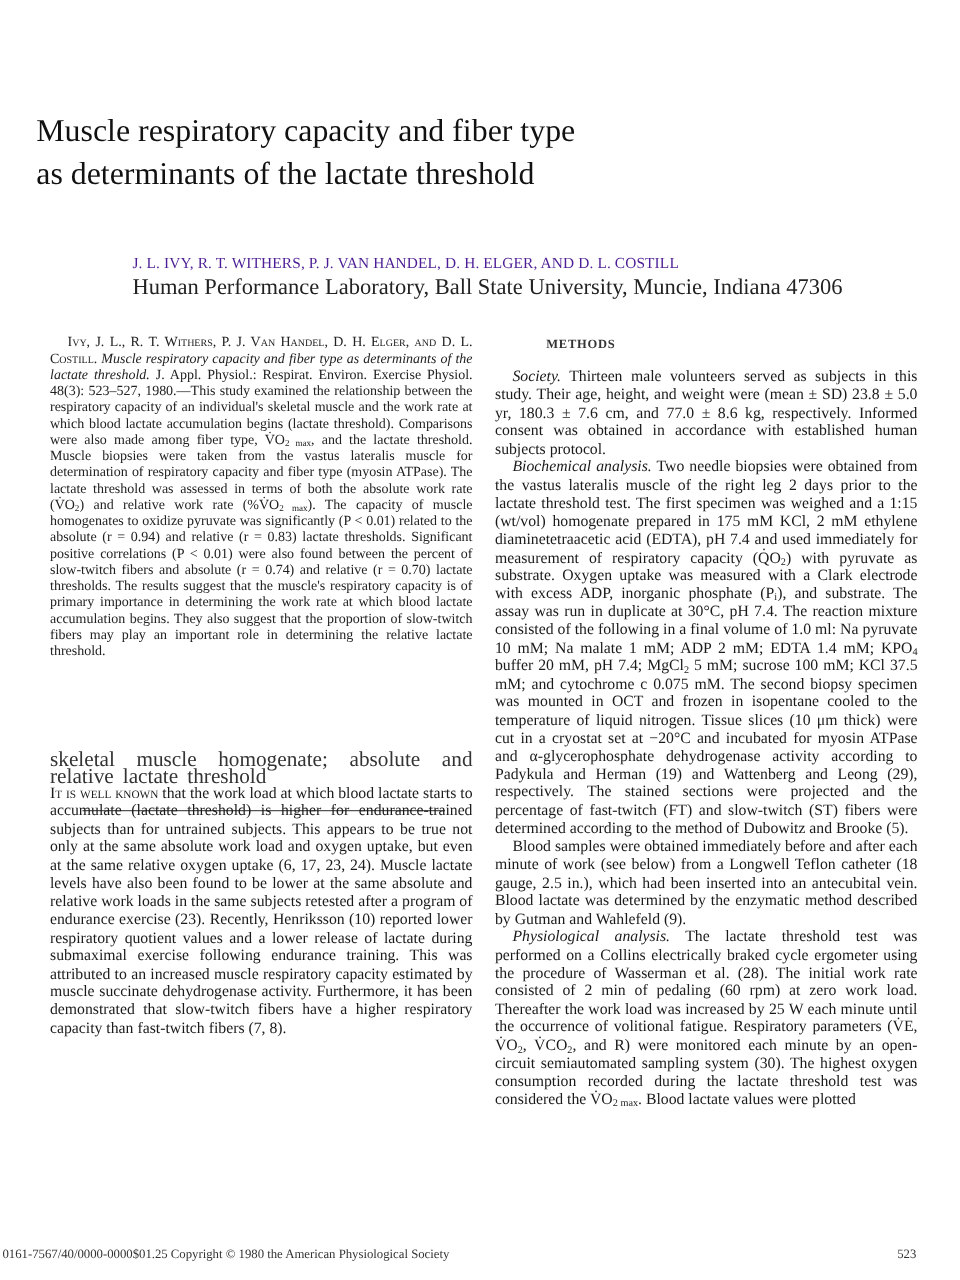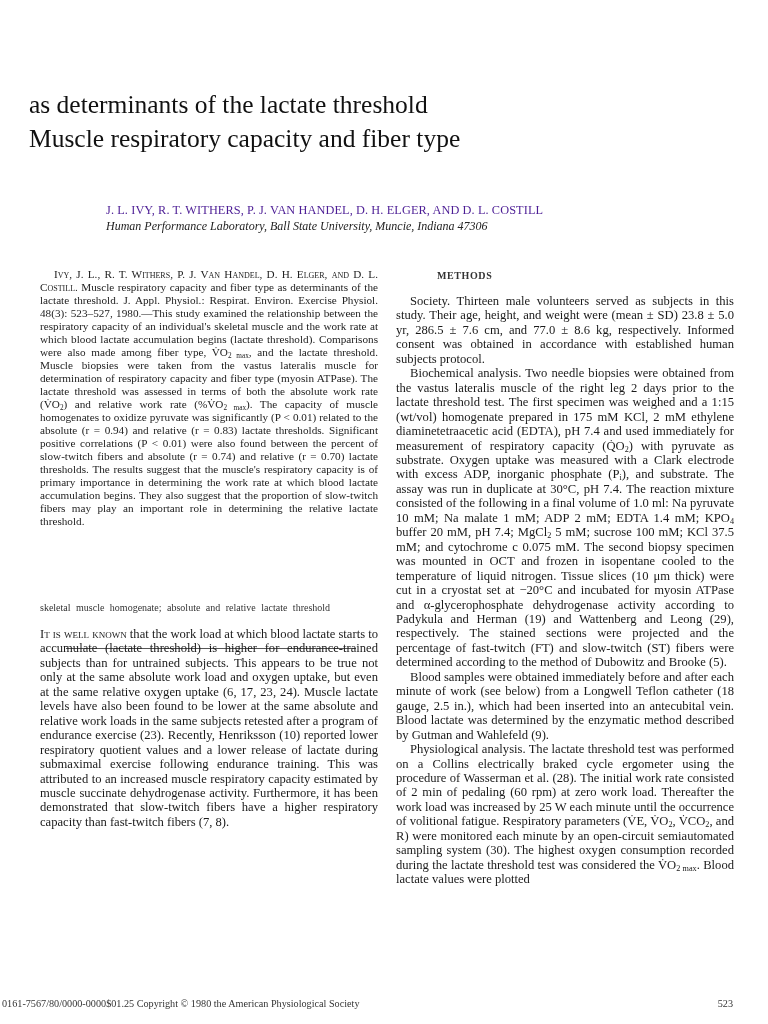--- a/index.html
+++ b/index.html
@@ -8,33 +8,33 @@
       font-family: "Liberation Serif", "DejaVu Serif", serif; color: #1a1a1a;
     }
     .title {
       position: absolute; left: 29px; top: 88px; width: 700px;
       font-size: 25.5px; line-height: 34px; font-weight: normal; margin: 0; color: #111;
     }
     .authors {
       position: absolute; left: 106px; top: 203px; font-size: 12.3px; letter-spacing: 0.1px; color: #4c1d95;
     }
     .affil {
-      position: absolute; left: 106px; top: 219px; font-size: 12px; font-style: italic; color: #222;
+      position: absolute; left: 106px; top: 219px; font-size: 18px; color: #222;
     }
     .col { position: absolute; text-align: justify; }
     .col-left { left: 40px; width: 338px; }
     .col-right { left: 396px; width: 338px; }
     .abstract {
       top: 268px; font-size: 11.2px; line-height: 13.0px; color: #222;
     }
     .abstract p { margin: 0; text-indent: 14px; }
     .sc { font-variant: small-caps; }
-    .it { }
+    .it { font-style: italic; }
     .keywords {
-      top: 601px; font-size: 10px; line-height: 13.2px; color: #333; word-spacing: 3px;
+      top: 601px; font-size: 17px; line-height: 13.2px; color: #333; word-spacing: 3px;
     }
     .rule {
       position: absolute; left: 66px; top: 648px; width: 290px; height: 0;
       border-top: 1px solid #555;
     }
     .body-text {
       font-size: 12.6px; line-height: 14.45px; color: #1a1a1a;
     }
     .body-text p { margin: 0; text-indent: 14px; }
     .body-text p.noindent { text-indent: 0; }
@@ -53,49 +53,49 @@
     .download {
       position: absolute; left: 0; top: 1008px; width: 768px; text-align: center;
       font-size: 9.6px; line-height: 11.5px; color: #333;
     }
     .download div { white-space: nowrap; margin-top: 44px; }
   </style>
 </head>
 <body>
 
 <h1 class="title">
+  <div>Muscle respiratory capacity and fiber type</div>
   <div>as determinants of the lactate threshold</div>
-  <div>Muscle respiratory capacity and fiber type</div>
 </h1>
 
 <div class="authors">J. L. IVY, R. T. WITHERS, P. J. VAN HANDEL, D. H. ELGER, AND D. L. COSTILL</div>
 <div class="affil">Human Performance Laboratory, Ball State University, Muncie, Indiana 47306</div>
 
 <div class="col col-left abstract">
   <p><span class="sc">Ivy, J. L., R. T. Withers, P. J. Van Handel, D. H. Elger, and D. L. Costill.</span> <span class="it">Muscle respiratory capacity and fiber type as determinants of the lactate threshold.</span> <span>J. Appl. Physiol.: Respirat. Environ. Exercise Physiol. 48(3): 523–527, 1980.—</span><span>This study examined the relationship between the respiratory capacity of an individual's skeletal muscle and the work rate at which blood lactate accumulation begins (lactate threshold). Comparisons were also made among fiber type, V̇O</span><sub>2 max</sub><span>, and the lactate threshold. Muscle biopsies were taken from the vastus lateralis muscle for determination of respiratory capacity and fiber type (myosin ATPase). The lactate threshold was assessed in terms of both the absolute work rate (V̇O</span><sub>2</sub><span>) and relative work rate (%V̇O</span><sub>2 max</sub><span>). The capacity of muscle homogenates to oxidize pyruvate was significantly (P &lt; 0.01) related to the absolute (r = 0.94) and relative (r = 0.83) lactate thresholds. Significant positive correlations (P &lt; 0.01) were also found between the percent of slow-twitch fibers and absolute (r = 0.74) and relative (r = 0.70) lactate thresholds. The results suggest that the muscle's respiratory capacity is of primary importance in determining the work rate at which blood lactate accumulation begins. They also suggest that the proportion of slow-twitch fibers may play an important role in determining the relative lactate threshold.</span></p>
 </div>
 
 <div class="col col-left keywords">skeletal muscle homogenate; absolute and relative lactate threshold</div>
 
 <div class="rule"></div>
 
 <div class="col col-left body-text intro">
   <p class="noindent"><span class="sc">It is well known</span><span> that the work load at which blood lactate starts to accumulate (lactate threshold) is higher for endurance-trained subjects than for untrained subjects. This appears to be true not only at the same absolute work load and oxygen uptake, but even at the same relative oxygen uptake (6, 17, 23, 24). Muscle lactate levels have also been found to be lower at the same absolute and relative work loads in the same subjects retested after a program of endurance exercise (23). Recently, Henriksson (10) reported lower respiratory quotient values and a lower release of lactate during submaximal exercise following endurance training. This was attributed to an increased muscle respiratory capacity estimated by muscle succinate dehydrogenase activity. Furthermore, it has been demonstrated that slow-twitch fibers have a higher respiratory capacity than fast-twitch fibers (7, 8).</span></p>
 </div>
 
 <div class="methods-head">METHODS</div>
 
 <div class="col col-right body-text methods">
-  <p><span class="it">Society.</span><span> Thirteen male volunteers served as subjects in this study. Their age, height, and weight were (mean ± SD) 23.8 ± 5.0 yr, 286.5 ± 7.6 cm, and 77.0 ± 8.6 kg, respectively. Informed consent was obtained in accordance with established human subjects protocol.</span></p>
+  <p><span class="it">Society.</span><span> Thirteen male volunteers served as subjects in this study. Their age, height, and weight were (mean ± SD) 23.8 ± 5.0 yr, 180.3 ± 7.6 cm, and 77.0 ± 8.6 kg, respectively. Informed consent was obtained in accordance with established human subjects protocol.</span></p>
   <p><span class="it">Biochemical analysis.</span><span> Two needle biopsies were obtained from the vastus lateralis muscle of the right leg 2 days prior to the lactate threshold test. The first specimen was weighed and a 1:15 (wt/vol) homogenate prepared in 175 mM KCl, 2 mM ethylene diaminetetraacetic acid (EDTA), pH 7.4 and used immediately for measurement of respiratory capacity (Q̇O</span><sub>2</sub><span>) with pyruvate as substrate. Oxygen uptake was measured with a Clark electrode with excess ADP, inorganic phosphate (P</span><sub>i</sub><span>), and substrate. The assay was run in duplicate at 30°C, pH 7.4. The reaction mixture consisted of the following in a final volume of 1.0 ml: Na pyruvate 10 mM; Na malate 1 mM; ADP 2 mM; EDTA 1.4 mM; KPO</span><sub>4</sub><span> buffer 20 mM, pH 7.4; MgCl</span><sub>2</sub><span> 5 mM; sucrose 100 mM; KCl 37.5 mM; and cytochrome c 0.075 mM. The second biopsy specimen was mounted in OCT and frozen in isopentane cooled to the temperature of liquid nitrogen. Tissue slices (10 μm thick) were cut in a cryostat set at −20°C and incubated for myosin ATPase and α-glycerophosphate dehydrogenase activity according to Padykula and Herman (19) and Wattenberg and Leong (29), respectively. The stained sections were projected and the percentage of fast-twitch (FT) and slow-twitch (ST) fibers were determined according to the method of Dubowitz and Brooke (5).</span></p>
   <p>Blood samples were obtained immediately before and after each minute of work (see below) from a Longwell Teflon catheter (18 gauge, 2.5 in.), which had been inserted into an antecubital vein. Blood lactate was determined by the enzymatic method described by Gutman and Wahlefeld (9).</p>
   <p><span class="it">Physiological analysis.</span><span> The lactate threshold test was performed on a Collins electrically braked cycle ergometer using the procedure of Wasserman et al. (28). The initial work rate consisted of 2 min of pedaling (60 rpm) at zero work load. Thereafter the work load was increased by 25 W each minute until the occurrence of volitional fatigue. Respiratory parameters (V̇E, V̇O</span><sub>2</sub><span>, V̇CO</span><sub>2</sub><span>, and R) were monitored each minute by an open-circuit semiautomated sampling system (30). The highest oxygen consumption recorded during the lactate threshold test was considered the V̇O</span><sub>2 max</sub><span>. Blood lactate values were plotted</span></p>
 </div>
 
 <div class="footer-line">
-  <span class="left">0161-7567/80/0000-0000$01.25 Copyright © 1980 the American Physiological Society</span>
+  <span class="left">0161-7567/40/0000-0000$01.25 Copyright © 1980 the American Physiological Society</span>
   <span class="right">523</span>
 </div>
 
 <div class="download">
   <div>Downloaded from www.physiology.org/journal/jappl by ${individualUser.givenNames} ${individualUser.surname} (163.015.154.053) on October 3, 2018.</div>
   <div>Copyright © 1980 American Physiological Society. All rights reserved.</div>
 </div>
 
 </body></html>

